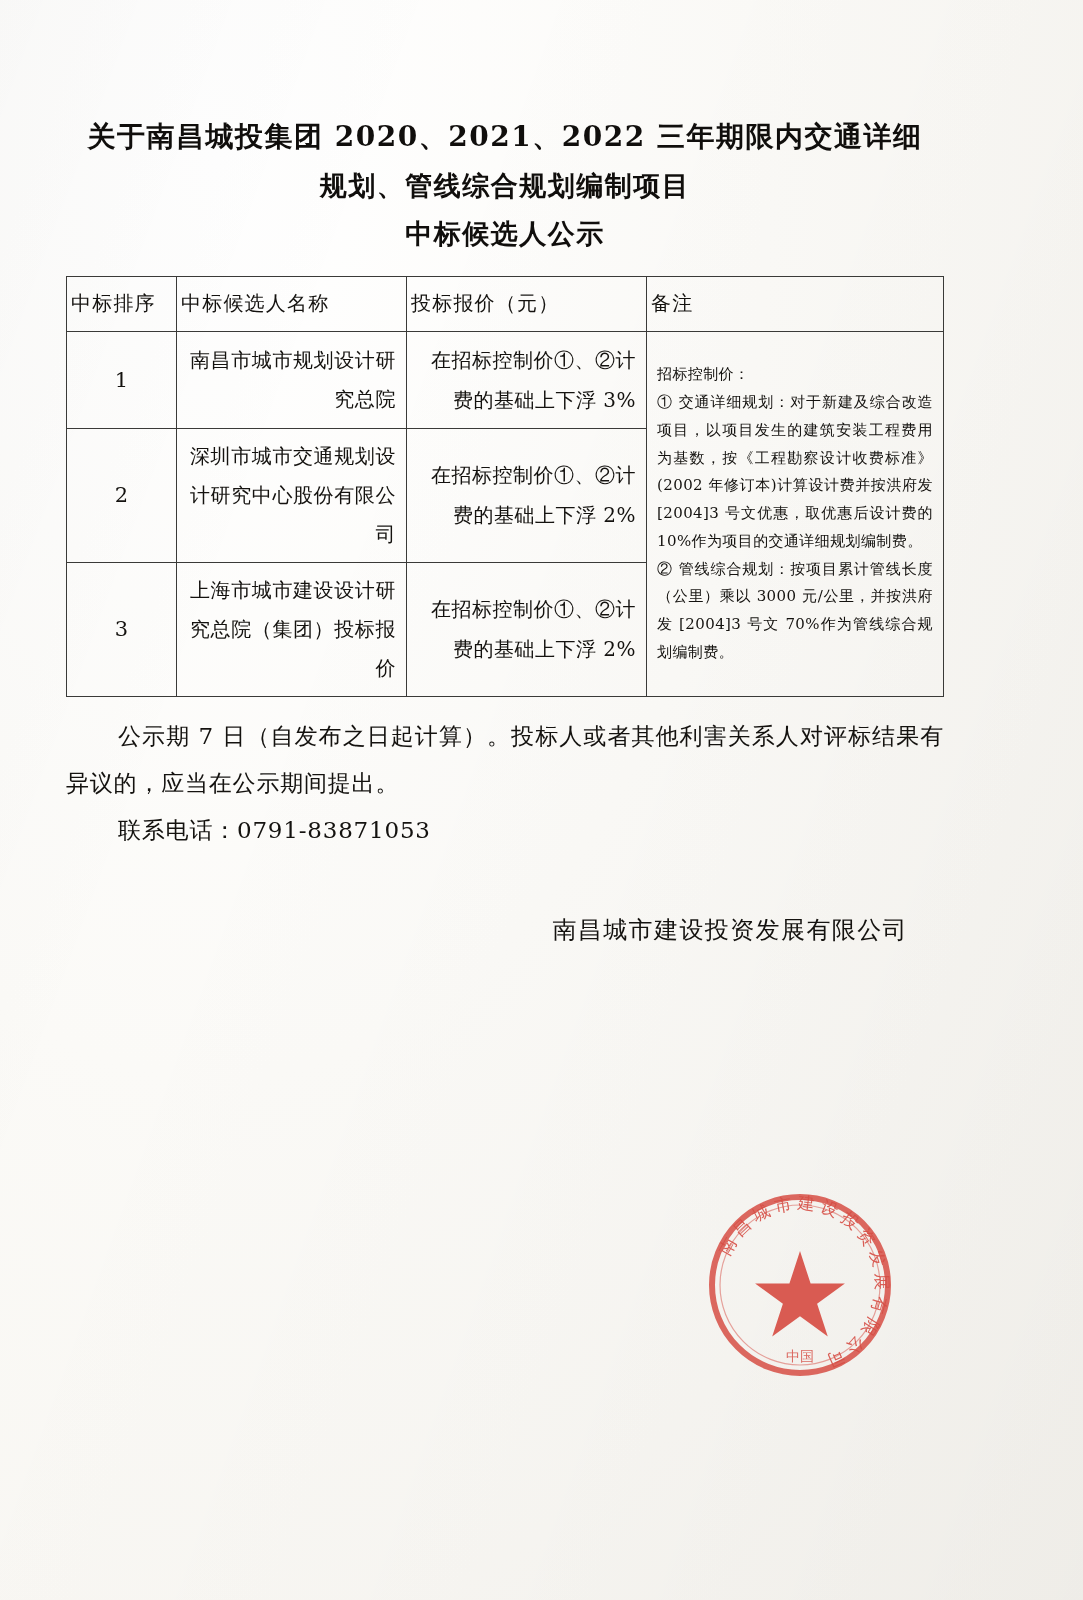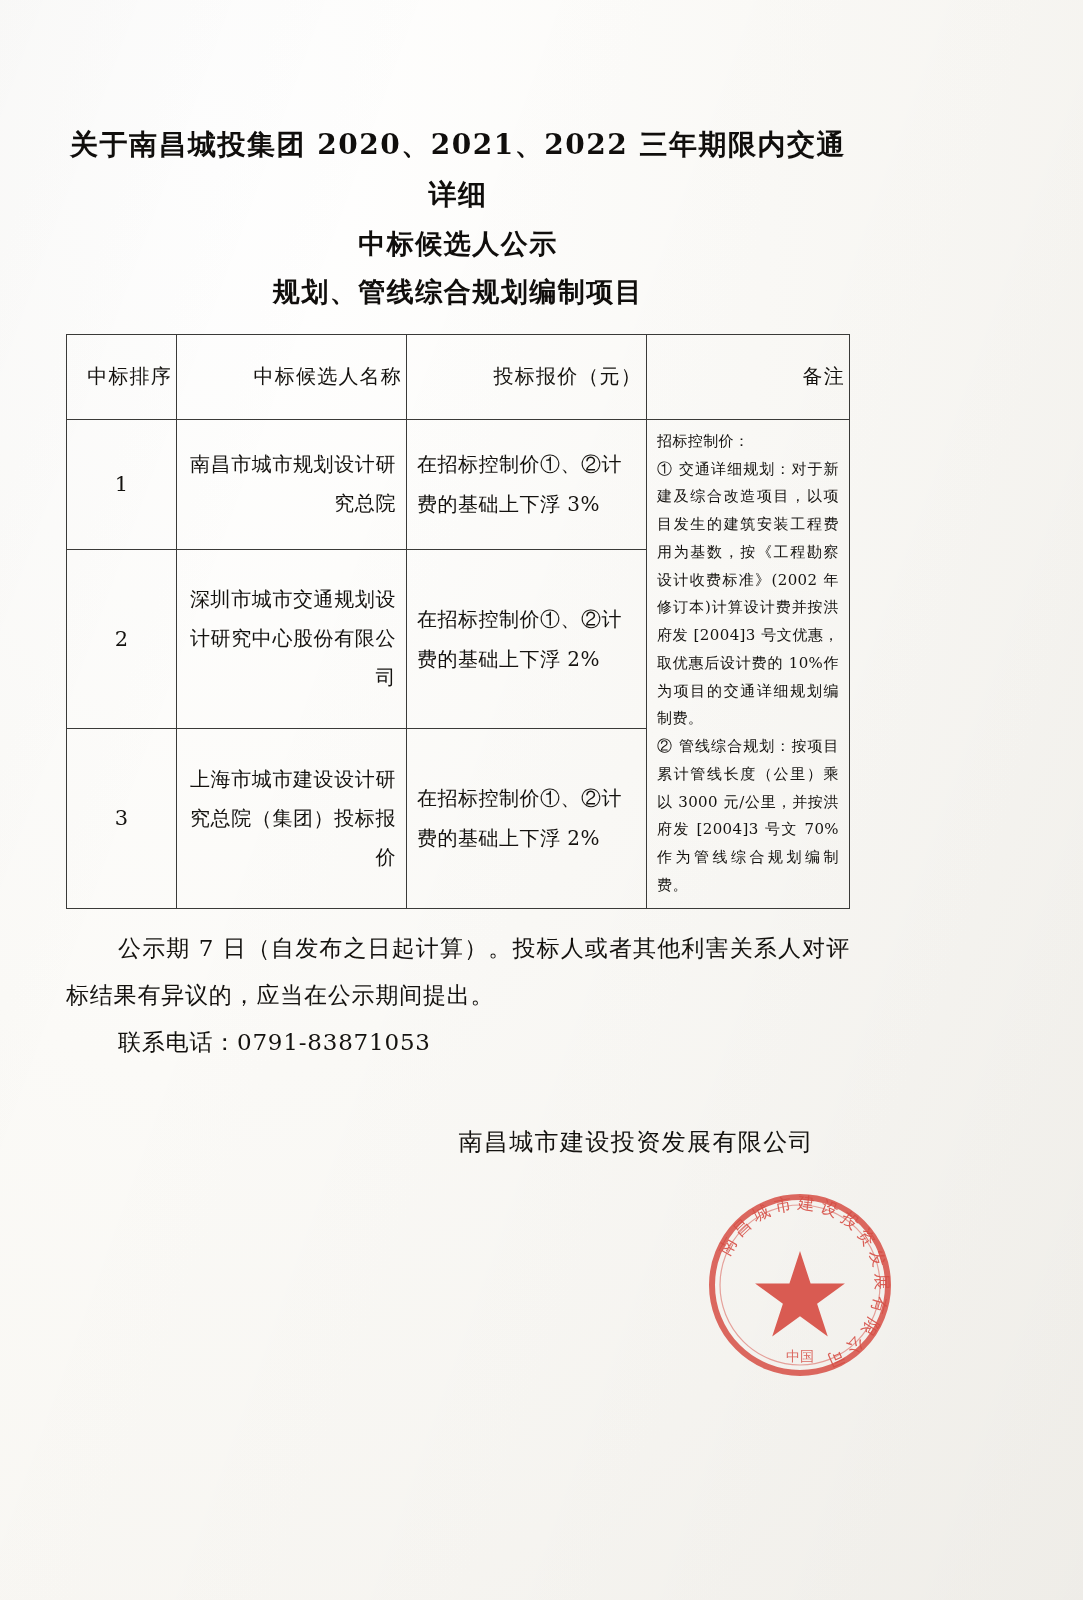--- a/index.html
+++ b/index.html
@@ -24,22 +24,22 @@
   .paper-noise {
     position: absolute;
     inset: 0;
     background:
       linear-gradient(110deg, rgba(0,0,0,0.018) 0%, rgba(0,0,0,0) 28%, rgba(0,0,0,0.012) 62%, rgba(0,0,0,0.03) 100%);
     pointer-events: none;
   }
   .content {
     position: absolute;
     left: 66px;
-    top: 120px;
-    width: 784px;
+    top: 112px;
+    width: 878px;
   }
 
   
   .title-block {
     text-align: center;
   }
   .title-line {
     font-size: 28px;
     font-weight: bold;
     letter-spacing: 1.5px;
@@ -72,39 +72,39 @@
     margin-top: 18px;
     table-layout: fixed;
   }
   table.bid-table td, table.bid-table th {
     border: 1px solid #3a3a38;
     vertical-align: middle;
     padding: 8px 10px;
     font-weight: normal;
   }
   table.bid-table thead th {
-    text-align: right;
+    text-align: left;
     font-size: 20px;
     letter-spacing: 1.2px;
     height: 46px;
-    padding: 19px 4px;
+    padding: 4px 4px;
   }
   td.c-rank {
     text-align: center;
     font-size: 21px;
   }
   td.c-name {
     text-align: right;
     font-size: 20px;
     line-height: 1.95;
     letter-spacing: 0.6px;
     padding: 10px 14px;
   }
   td.c-price {
-    text-align: left;
+    text-align: right;
     font-size: 20px;
     line-height: 2.0;
     letter-spacing: 0.5px;
     padding: 10px 12px;
   }
   td.c-remark {
     vertical-align: top;
     font-size: 15px;
     line-height: 1.85;
     letter-spacing: 0.4px;
@@ -152,22 +152,22 @@
 </head>
 <body>
 
 <div class="page">
   <div class="paper-noise"></div>
 
   <div class="content">
 
     <div class="title-block">
       <div class="title-line">关于南昌城投集团 2020、2021、2022 三年期限内交通详细</div>
+      <div class="title-line sub">规划、管线综合规划编制项目</div>
       <div class="title-line sub">中标候选人公示</div>
-      <div class="title-line sub">规划、管线综合规划编制项目</div>
     </div>
 
 
     <table class="bid-table">
       <colgroup>
         <col class="col-rank">
         <col class="col-name">
         <col class="col-price">
         <col>
       </colgroup>

